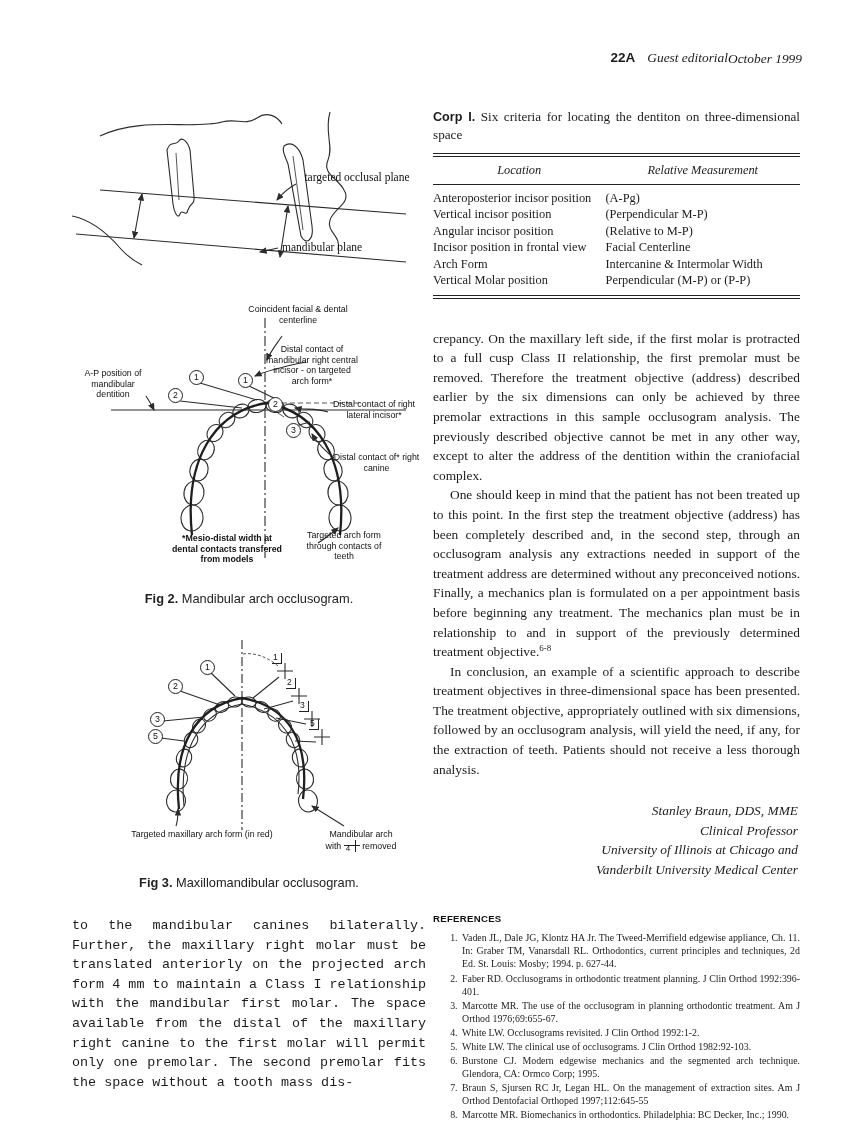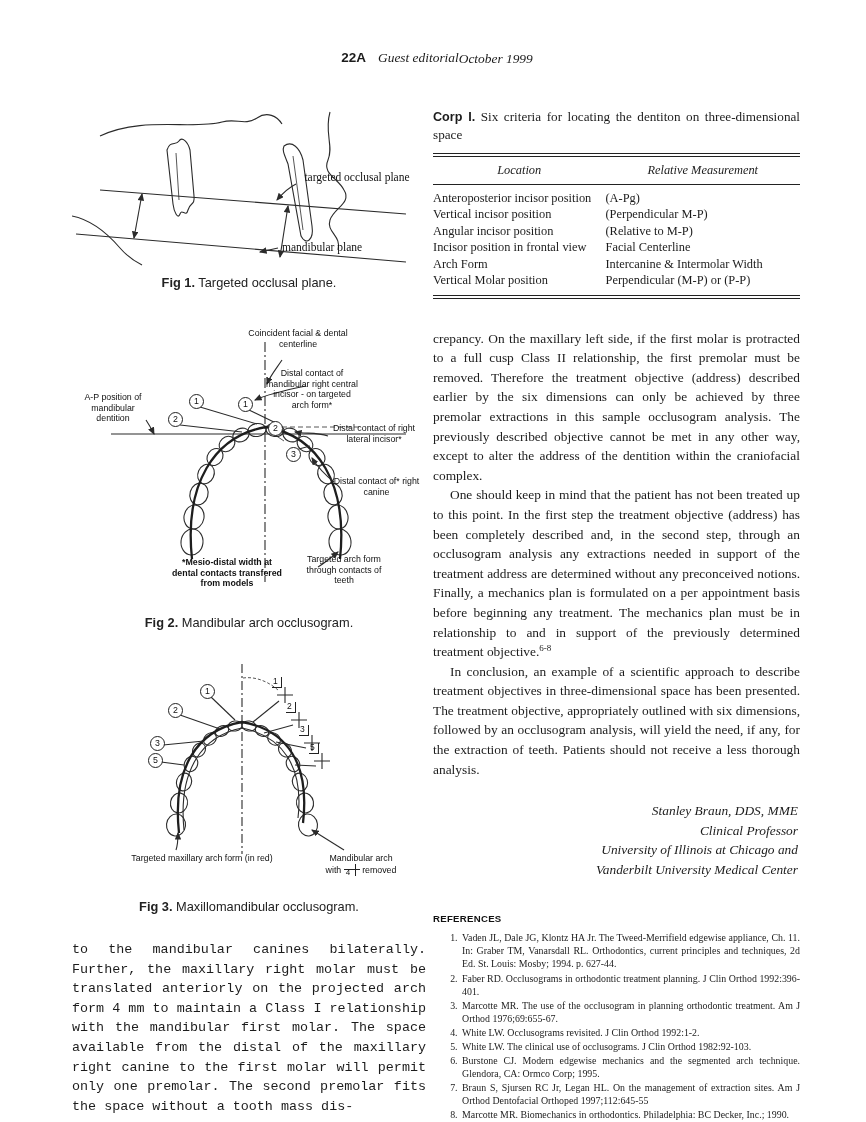--- a/index.html
+++ b/index.html
@@ -1,19 +1,19 @@
 <!DOCTYPE html>
 <html><head>
 <meta charset="utf-8">
 <style>
   html,body{margin:0;padding:0;background:#fff;}
   .page{position:relative;width:866px;height:1122px;background:#fff;color:#1c1c1c;overflow:hidden;}
 
   
-  .hdr{position:absolute;top:50px;left:72px;right:64px;display:flex;justify-content:center;}
+  .hdr{position:absolute;top:50px;left:72px;right:64px;display:flex;justify-content:flex-end;}
   .hdr-left{display:flex;gap:12px;align-items:baseline;}
   .pgnum{font:bold 13.5px "Liberation Sans",sans-serif;}
   .section{font:italic 13.4px "Liberation Serif",serif;}
   .hdr-right{text-align:right;font:italic 13.4px/17px "Liberation Serif",serif;}
 
   
   .col-left{position:absolute;left:72px;top:100px;width:354px;}
   .col-right{position:absolute;left:433px;top:100px;width:367px;}
 
   
@@ -106,24 +106,20 @@
         <path class="ln-thin" d="M104,45 L107,92"></path>
         <path class="ln" d="M212,38 C220,32 228,40 231,52 L240,118 C242,132 234,138 229,128 L216,56 C212,46 210,42 212,38 Z"></path>
         <path class="ln-thin" d="M221,48 L231,122"></path>
         <line class="ln" x1="70" y1="86" x2="62" y2="130" marker-start="url(#m1s)" marker-end="url(#m1e)"></line>
         <line class="ln" x1="216" y1="98" x2="208" y2="149" marker-start="url(#m1s)" marker-end="url(#m1e)"></line>
         <path class="ln" d="M224,76 C216,80 210,86 205,92" marker-end="url(#m1e)"></path>
         <path class="ln" d="M206,140 L188,144" marker-end="url(#m1e)"></path>
       </svg>
       <div class="flabel1" style="left:226px;top:62px;width:118px;">targeted occlusal plane</div>
       <div class="flabel1" style="left:210px;top:132px;width:130px;text-align:left;">mandibular plane</div>
-    </div>
-    <div class="figcap">
-      <b>Fig 1.</b>
-      <span>Targeted occlusal plane.</span>
     </div>
 
     <div class="figbox fig2">
       <svg width="354" height="282" viewBox="0 0 354 282">
         <defs>
           <marker id="m2e" markerWidth="8" markerHeight="6" refX="6" refY="3" orient="auto">
               <path d="M0,0L7,3L0,6Z" fill="#2b2b2b"></path>
             </marker>
         </defs>
         <line class="ln" x1="193" y1="18" x2="193" y2="258" stroke-dasharray="10 3 2 3"></line>

